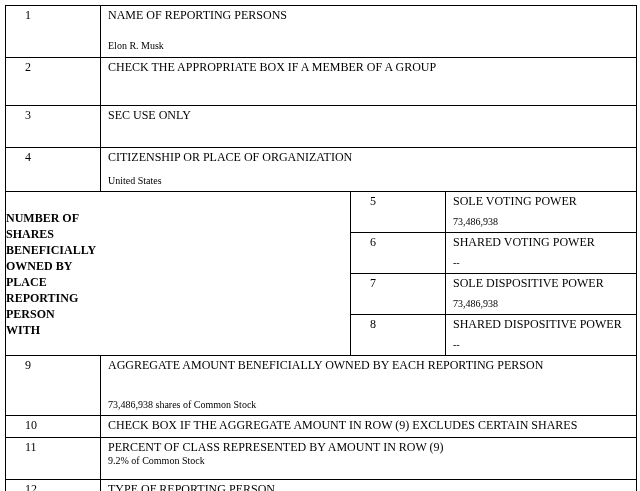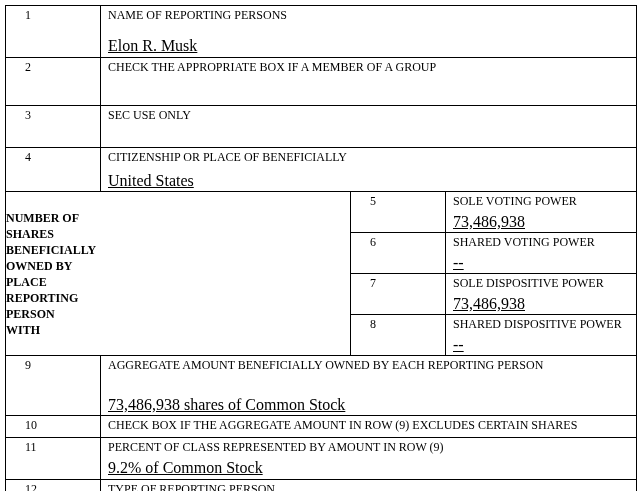--- a/index.html
+++ b/index.html
@@ -37,40 +37,39 @@
     line-height: 14px;
   }
   .cell {
     padding: 2px 4px 3px 7px;
   }
   .label {
     font-size: 12px;
     line-height: 14px;
   }
   .value {
-    font-size: 16px;
+    font-size: 10px;
     line-height: 14px;
-    text-decoration: underline;
   }
 
   
   tr.rh52 { height: 52px; }
   tr.rh48 { height: 48px; }
   tr.rh42 { height: 42px; }
   tr.rh38 { height: 38px; }
   tr.rh45 { height: 45px; }
   tr.rh22 { height: 22px; }
   tr.rh40 { height: 40px; }
 
   
   .gap17 { margin-top: 17px; }
   .gap8  { margin-top: 7px; }
   .gap6  { margin-top: 10px; }
   .gap9  { margin-top: 26px; }
-  .gap7  { margin-top: 7px; }
+  .gap7  { }
 
   td.center-cell {
     vertical-align: middle;
     text-align: left;
   }
   .center-block {
     font-weight: bold;
     font-size: 12px;
     line-height: 16px;
   }
@@ -112,21 +111,21 @@
       <div class="cell">
         <div class="label">SEC USE ONLY</div>
       </div>
     </td>
   </tr>
 
   <tr class="rh38">
     <td class="numcell">4</td>
     <td colspan="3">
       <div class="cell">
-        <div class="label">CITIZENSHIP OR PLACE OF BENEFICIALLY</div>
+        <div class="label">CITIZENSHIP OR PLACE OF ORGANIZATION</div>
         <div class="value gap6">United States</div>
       </div>
     </td>
   </tr>
 
   <tr class="rh38">
     <td colspan="2" rowspan="4" class="center-cell">
       <div class="center-block">
         <div>NUMBER OF</div>
         <div>SHARES</div>

